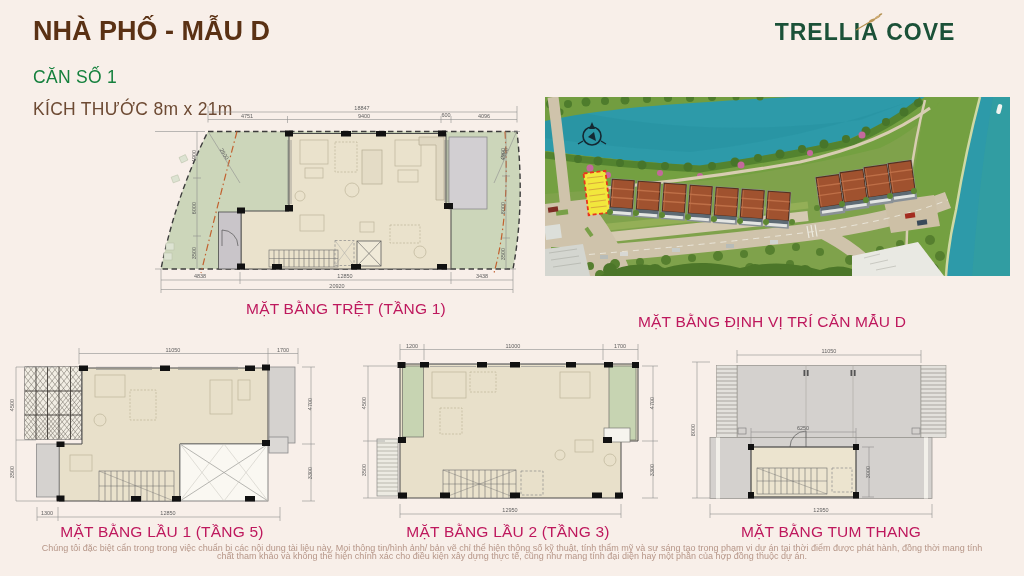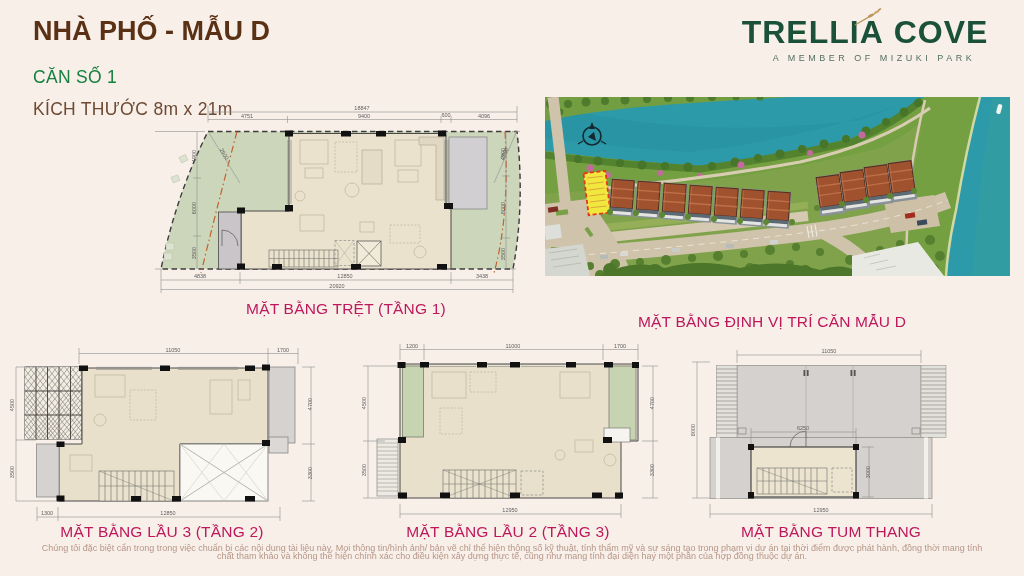--- a/index.html
+++ b/index.html
@@ -16,35 +16,34 @@
 
   <div style="font-size:27px;font-weight:bold;color:#5a3114;letter-spacing:0;line-height:30px;">NHÀ PHỐ - MẪU D</div>
 
   <div style="font-size:17.5px;color:#15803d;margin-top:21px;letter-spacing:.3px;line-height:21px;">CĂN SỐ 1</div>
 
   <div style="font-size:17.5px;color:#6d4a33;margin-top:11px;letter-spacing:.3px;line-height:21px;">KÍCH THƯỚC 8m x 21m</div>
 </div>
 
 <div class="abs" style="left:736px;top:13px;width:258px;text-align:center;">
 
-  <div style="font-size:32px;font-weight:bold;color:#1b5138;letter-spacing:1px;line-height:38px;white-space:nowrap;">TRELLI<span style="position:relative;">A<svg class="abs" style="left:-8px;top:-7px;" width="32" height="20" viewBox="0 0 32 20">
+  <div style="font-size:23px;font-weight:bold;color:#1b5138;letter-spacing:1px;line-height:38px;white-space:nowrap;">TRELLI<span style="position:relative;">A<svg class="abs" style="left:-8px;top:-7px;" width="32" height="20" viewBox="0 0 32 20">
             <path d="M3 18 L27 4" stroke="#b3904f" stroke-width="1.2" fill="none"></path>
             <ellipse cx="19" cy="8.5" rx="3.4" ry="1.3" fill="#bb9759" transform="rotate(-28 19 8.5)"></ellipse>
             <ellipse cx="24.5" cy="5" rx="2.8" ry="1.1" fill="#cda970" transform="rotate(-28 24.5 5)"></ellipse>
             <ellipse cx="27.5" cy="2.5" rx="2" ry="0.9" fill="#b3904f" transform="rotate(-28 27.5 2.5)"></ellipse>
           </svg></span> COVE</div>
 
-  <div style="font-size:9px;color:#53705f;letter-spacing:3.5px;margin-top:2px;white-space:nowrap;position:relative;left:9px;">A MEMBER OF MIZUKI PARK</div>
 </div>
 
 <div class="cap" style="left:346px;top:300px;">MẶT BẰNG TRỆT (TẦNG 1)</div>
 
 <div class="cap" style="left:772px;top:303px;margin-top:10px;">MẶT BẰNG ĐỊNH VỊ TRÍ CĂN MẪU D</div>
 
-<div class="cap" style="left:162px;top:523px;">MẶT BẰNG LẦU 3 (TẦNG 2)</div>
+<div class="cap" style="left:162px;top:523px;">MẶT BẰNG LẦU 1 (TẦNG 5)</div>
 
 <div class="cap" style="left:508px;top:523px;">MẶT BẰNG LẦU 2 (TẦNG 3)</div>
 
 <div class="cap" style="left:831px;top:523px;">MẶT BẰNG TUM THANG</div>
 
 <div class="abs" style="left:512px;top:545px;width:1000px;transform:translateX(-50%);text-align:center;font-size:9px;line-height:7.8px;color:#b69688;">Chúng tôi đặc biệt cẩn trong trong việc chuẩn bị các nội dung tài liệu này. Mọi thông tin/hình ảnh/ bản vẽ chỉ thể hiện thông số kỹ thuật, tính thẩm mỹ và sự sáng tạo trong phạm vi dự án tại thời điểm được phát hành, đồng thời mang tính<br>chất tham khảo và không thể hiện chính xác cho điều kiện xây dựng thực tế, cũng như mang tính đại diện hay một phần của hợp đồng thuộc dự án.</div>
 
 <svg class="abs" style="left:0;top:0;" width="1024" height="576" viewBox="0 0 1024 576">
 <defs>
   <pattern id="hatch" width="6" height="6" patternUnits="userSpaceOnUse" patternTransform="rotate(45)">

